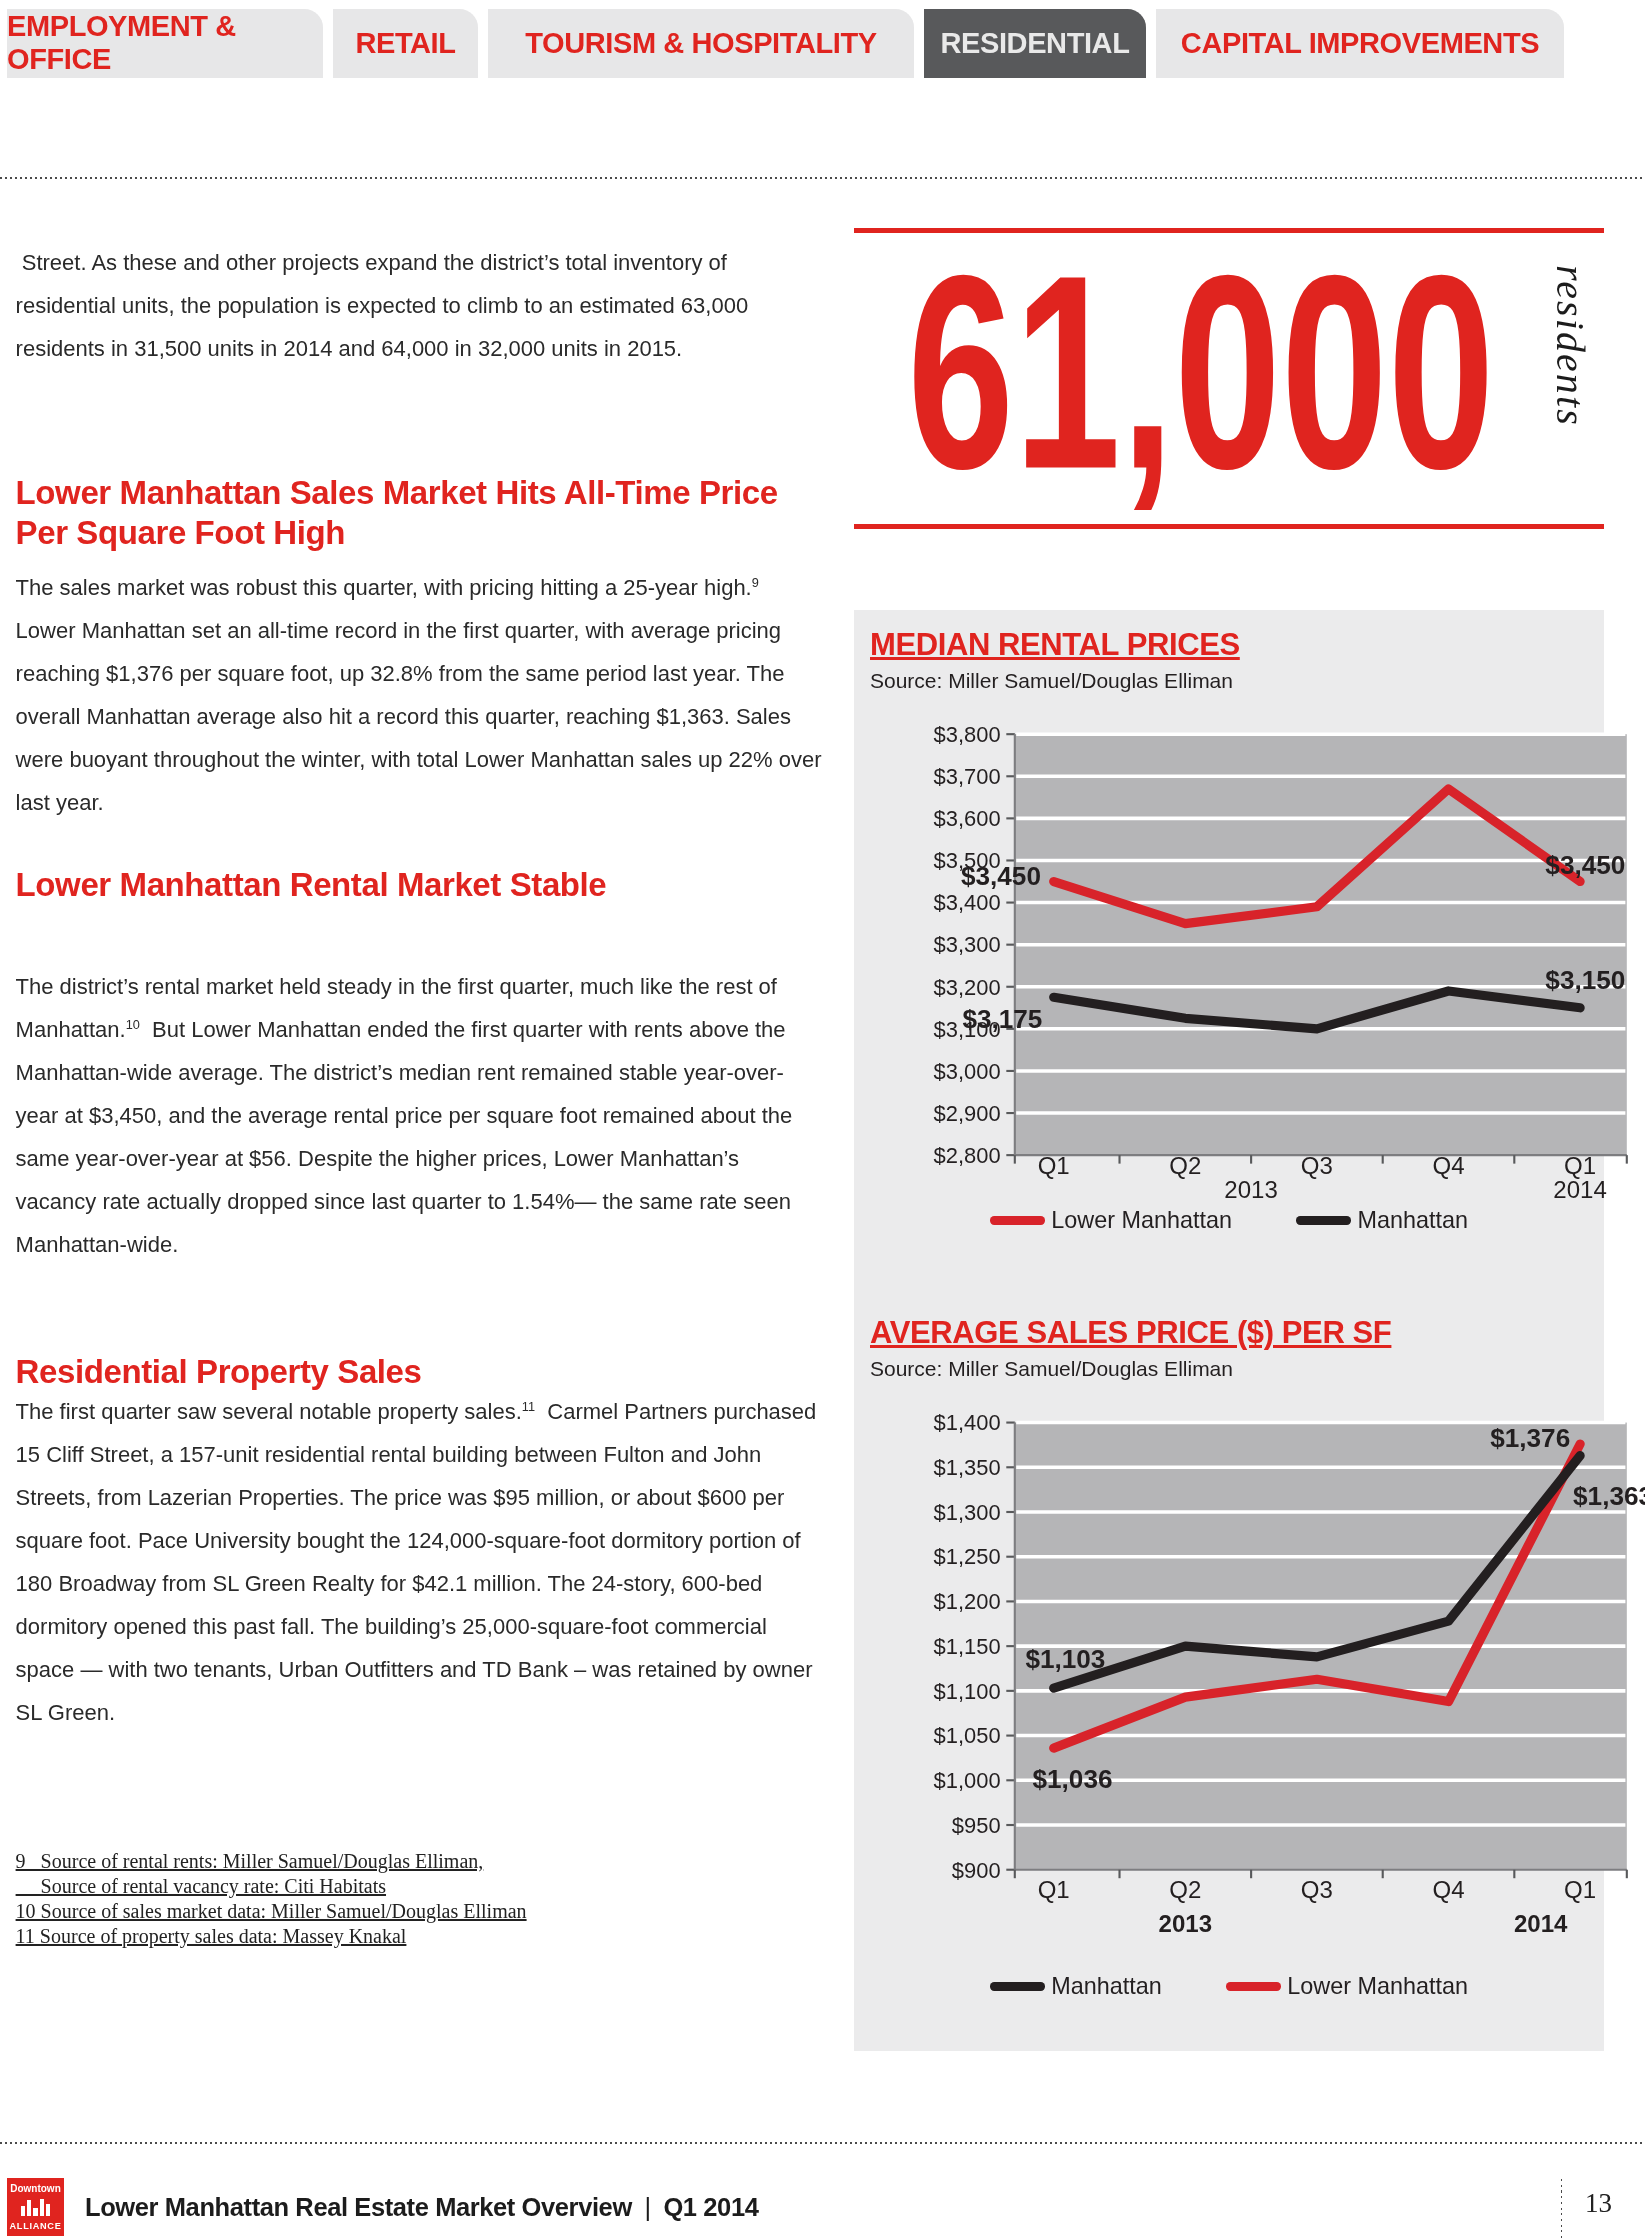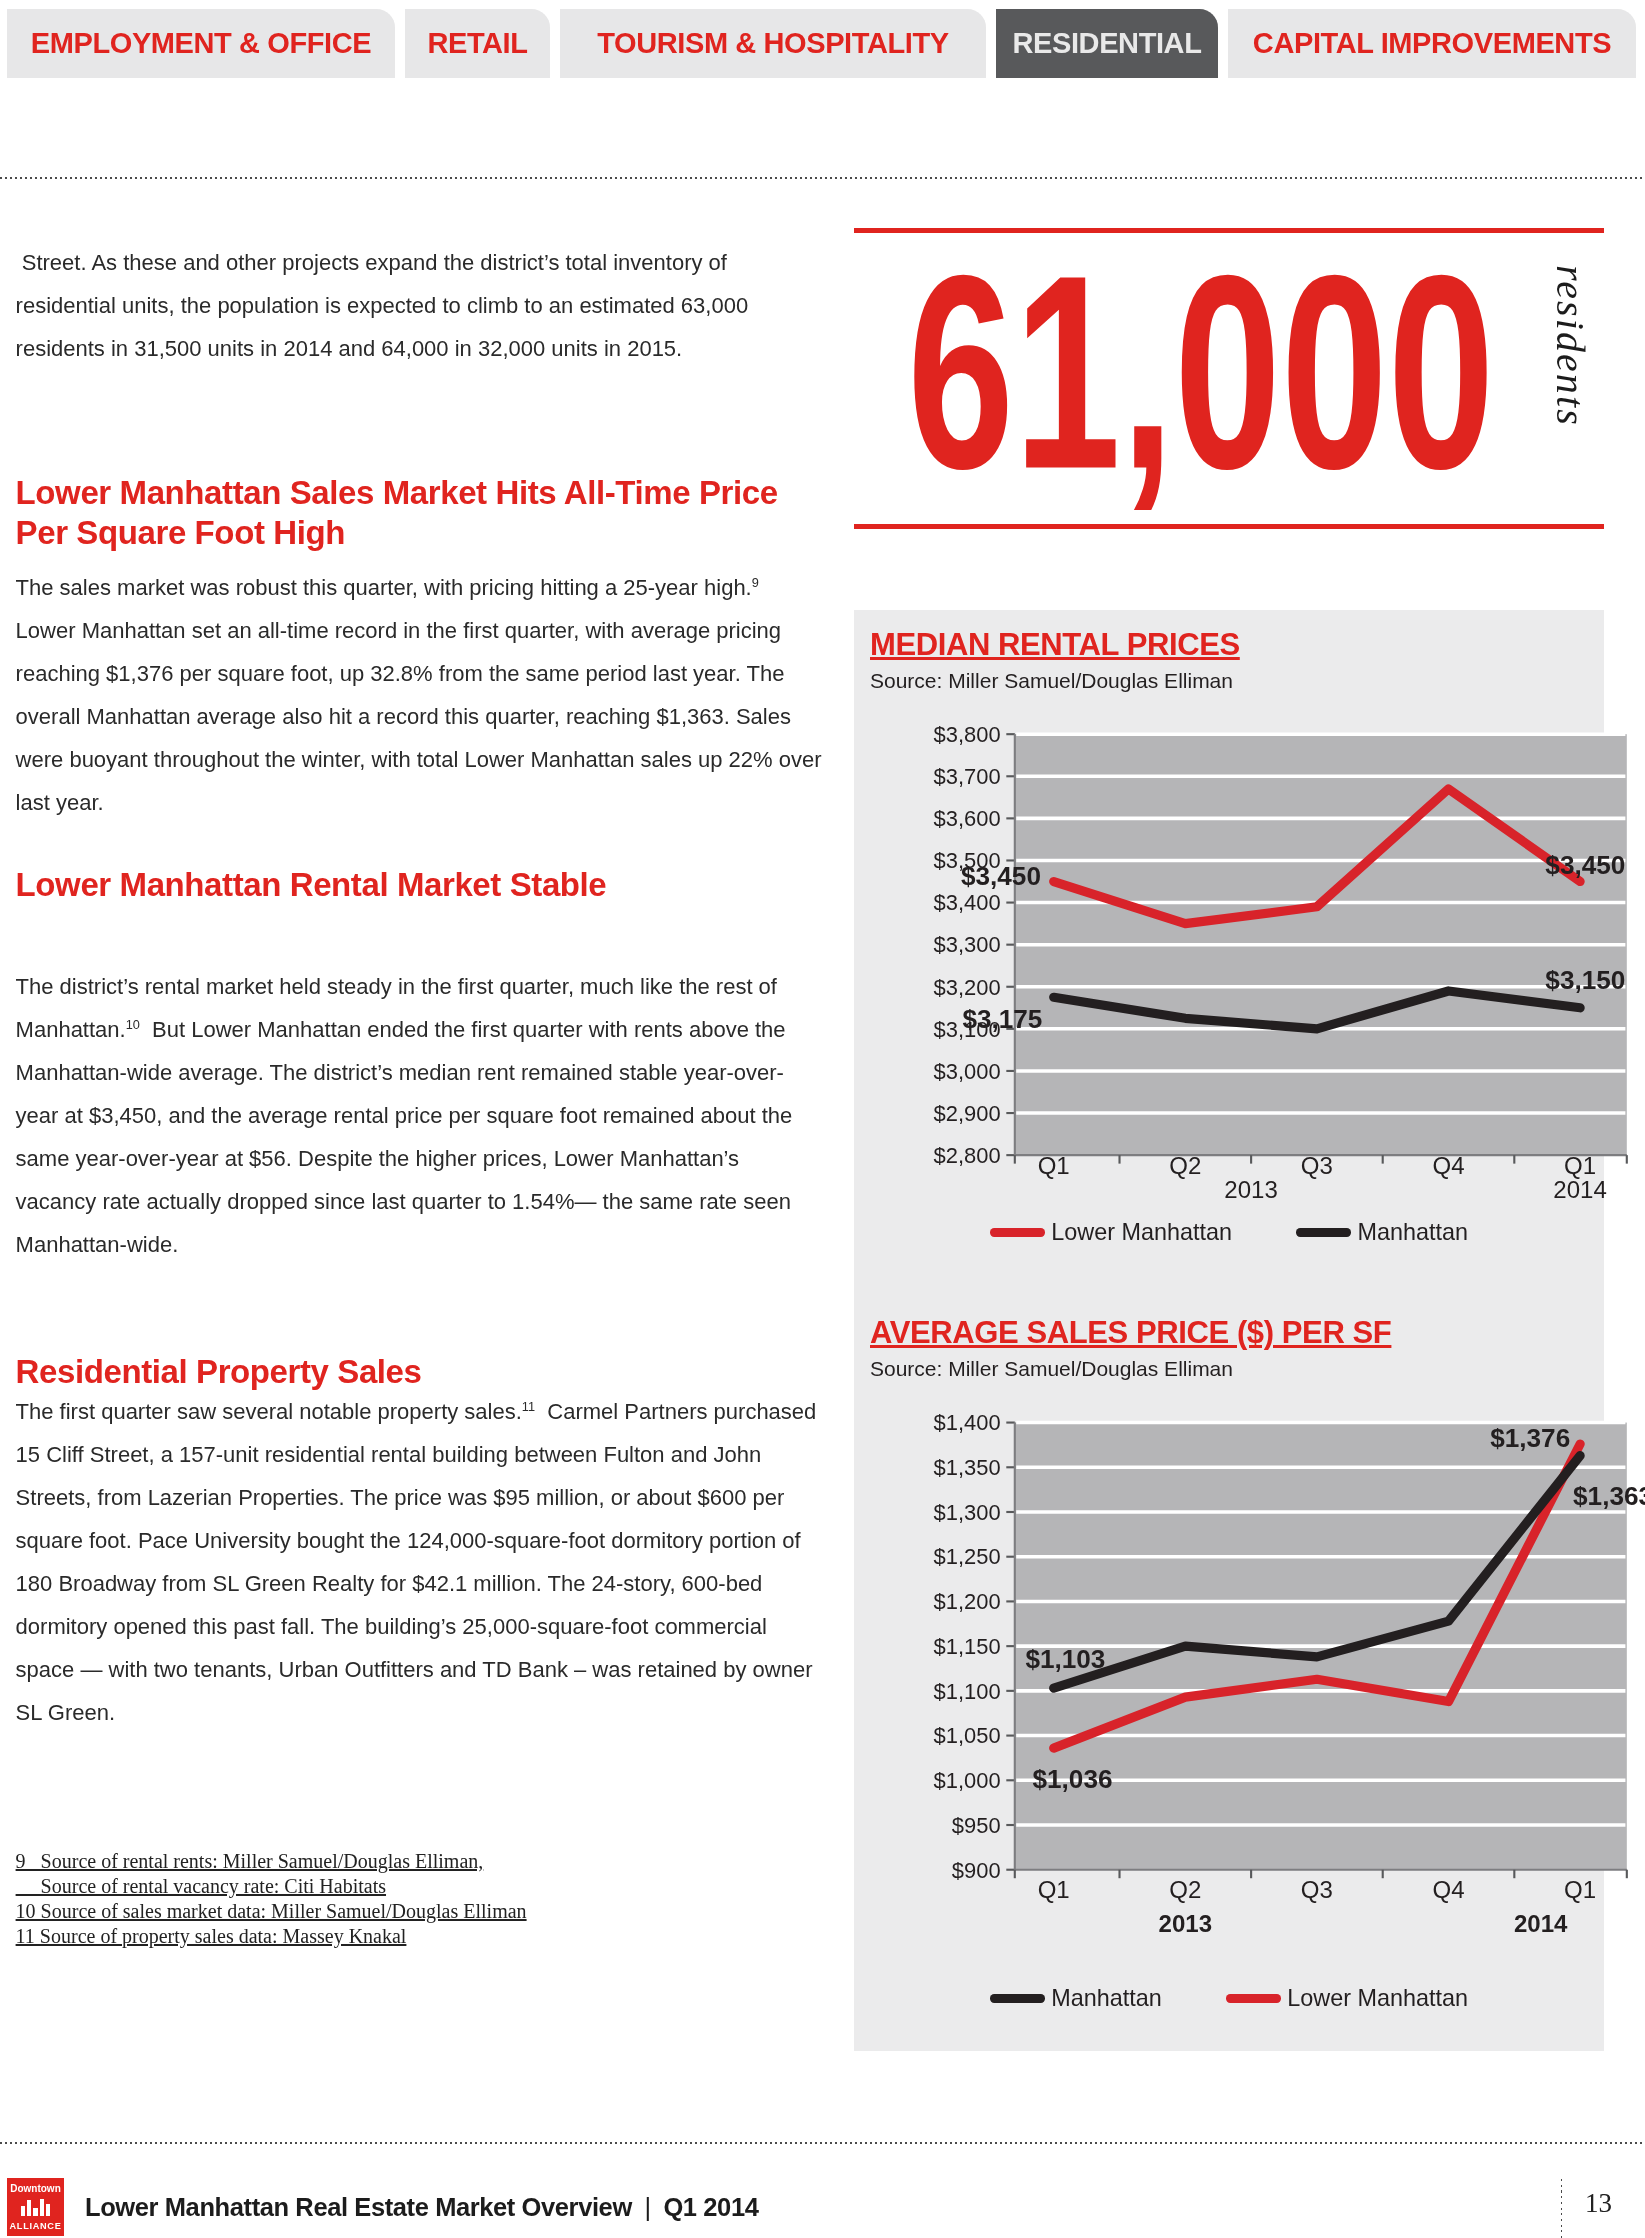--- a/index.html
+++ b/index.html
@@ -3,21 +3,21 @@
 <meta charset="utf-8">
 <style>
   html,body{margin:0;padding:0;background:#ffffff;}
   .page{position:relative;width:1646px;height:2239px;background:#ffffff;overflow:hidden;
         font-family:"Liberation Sans",sans-serif;color:#231f20;}
 
   
   .tabs{position:absolute;left:7px;top:8.5px;display:flex;gap:10px;}
   .tab{height:69px;border-radius:0 18.4px 0 0;background:var(--tab-light);color:var(--accent);
        font-weight:700;font-size:29px;letter-spacing:-0.4px;display:flex;align-items:center;justify-content:center;}
-  .tab:nth-child(1){width:388px;}
+  .tab:nth-child(1){width:316px;}
   .tab:nth-child(2){width:145px;}
   .tab:nth-child(3){width:426px;}
   .tab:nth-child(4){width:222px;}
   .tab:nth-child(5){width:408px;}
   .tab.active{background:var(--tab-dark);color:#e9e9e9;}
 
   .rule-dotted{position:absolute;left:0;width:1646px;height:2.1px;
        background:repeating-linear-gradient(90deg,#4a4a4a 0 2.1px,transparent 2.1px 5px);}
 
   
@@ -38,21 +38,21 @@
              font-family:"Liberation Serif",serif;font-style:italic;font-size:40px;
              letter-spacing:2.1px;color:#1c1c1c;}
 
   
   .panel{position:absolute;left:854px;top:610px;width:750px;height:1441px;background:var(--panel);}
   .chart-title{position:absolute;left:870px;font-size:31px;font-weight:700;color:var(--accent);
                letter-spacing:-0.4px;text-decoration:underline;}
   .chart-source{position:absolute;left:870px;font-size:21px;color:#231f20;}
   .chart-svg{position:absolute;left:903px;width:750px;}
   .legend{position:absolute;left:854px;width:750px;display:flex;justify-content:center;
-          gap:64px;align-items:center;margin-top:12px;}
+          gap:64px;align-items:center;}
   .legend-item{display:flex;align-items:center;gap:6.4px;font-size:23.4px;color:#231f20;}
   .legend-dash{width:55px;height:8.5px;border-radius:4.2px;display:inline-block;}
 
   
   .logo{position:absolute;left:7px;top:2178px;width:57px;height:58px;background:var(--accent);
         color:#fff;display:flex;flex-direction:column;align-items:center;justify-content:space-between;
         padding:5px 2.8px;box-sizing:border-box;}
   .logo-top{font-size:10px;font-weight:700;}
   .skyline{display:flex;align-items:flex-end;gap:2.1px;height:17px;}
   .skyline i{display:block;width:4.2px;background:#fff;}

